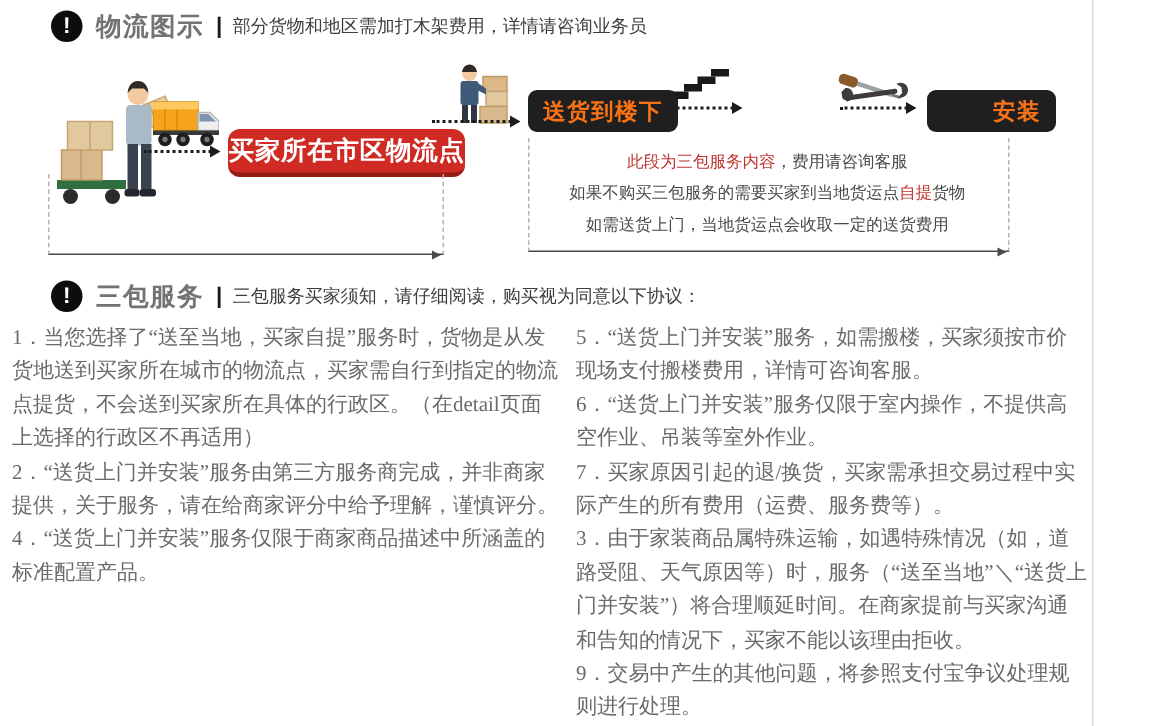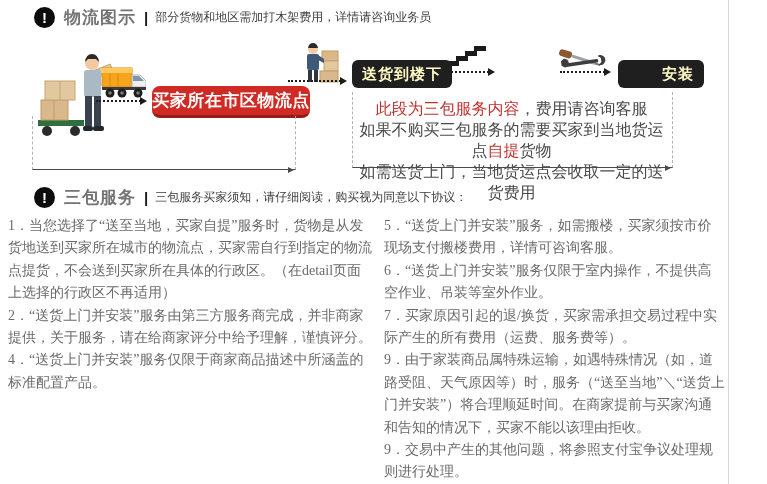--- a/index.html
+++ b/index.html
@@ -17,28 +17,28 @@
   .sec-sub{font-size:12px;color:#3d3d3d;}
 
   
   .dotarrow{position:absolute;height:0;border-top:2px dotted #1c1c1c;}
   .dotarrow:after{content:"";position:absolute;right:-7px;top:-5px;
         border:4px solid transparent;border-left:7px solid #1c1c1c;}
   .hub{position:absolute;left:152px;top:86px;width:158px;height:29px;background:#cf2a24;
         border-radius:8px;border-bottom:3px solid #941c15;color:#fff;font-size:17px;
         font-weight:bold;display:flex;align-items:center;justify-content:center;
         letter-spacing:.5px;}
-  .step{position:absolute;top:60px;height:28px;background:#1f1f1f;border-radius:6px;color:#fef9c3;
+  .step{position:absolute;top:60px;height:28px;background:#1f1f1f;border-radius:6px;color:#f97316;
         font-weight:bold;font-size:15px;display:flex;align-items:center;justify-content:center;
         padding:0 10px;letter-spacing:1px;}
   .bracket{position:absolute;border-left:1px dashed #b3b3b3;border-right:1px dashed #b3b3b3;
         border-bottom:1px solid #4a4a4a;}
   .bracket:after{content:"";position:absolute;right:-2px;bottom:-4px;
         border:3px solid transparent;border-left:6px solid #4a4a4a;}
-  .note{position:absolute;left:352px;top:98px;width:319px;text-align:center;font-size:16px;
+  .note{position:absolute;left:352px;top:98px;width:319px;text-align:center;font-size:11px;
         line-height:21px;color:#4a4a4a;font-family:"Liberation Serif",serif;}
   .note .red{color:#bf3430;}
 
   
   .col{position:absolute;top:215px;font-size:14px;line-height:22.4px;color:#6a6a6a;
         font-family:"Liberation Serif",serif;}
   .col p{margin:0;}
   #col-left{left:8px;width:366px;}
   #col-right{left:384px;width:341px;}
 
@@ -158,16 +158,16 @@
 
   <div class="col" id="col-left">
     <p>1．当您选择了“送至当地，买家自提”服务时，货物是从发货地送到买家所在城市的物流点，买家需自行到指定的物流点提货，不会送到买家所在具体的行政区。（在detail页面上选择的行政区不再适用）</p>
     <p>2．“送货上门并安装”服务由第三方服务商完成，并非商家提供，关于服务，请在给商家评分中给予理解，谨慎评分。</p>
     <p>4．“送货上门并安装”服务仅限于商家商品描述中所涵盖的标准配置产品。</p>
   </div>
   <div class="col" id="col-right">
     <p>5．“送货上门并安装”服务，如需搬楼，买家须按市价现场支付搬楼费用，详情可咨询客服。</p>
     <p>6．“送货上门并安装”服务仅限于室内操作，不提供高空作业、吊装等室外作业。</p>
     <p>7．买家原因引起的退/换货，买家需承担交易过程中实际产生的所有费用（运费、服务费等）。</p>
-    <p>9．由于家装商品属特殊运输，如遇特殊情况（如，道路受阻、天气原因等）时，服务（“送至当地”＼“送货上门并安装”）将合理顺延时间。在商家提前与买家沟通和告知的情况下，买家不能以该理由拒收。</p>
+    <p>3．由于家装商品属特殊运输，如遇特殊情况（如，道路受阻、天气原因等）时，服务（“送至当地”＼“送货上门并安装”）将合理顺延时间。在商家提前与买家沟通和告知的情况下，买家不能以该理由拒收。</p>
     <p>9．交易中产生的其他问题，将参照支付宝争议处理规则进行处理。</p>
   </div>
 </div>
 
 </body></html>

